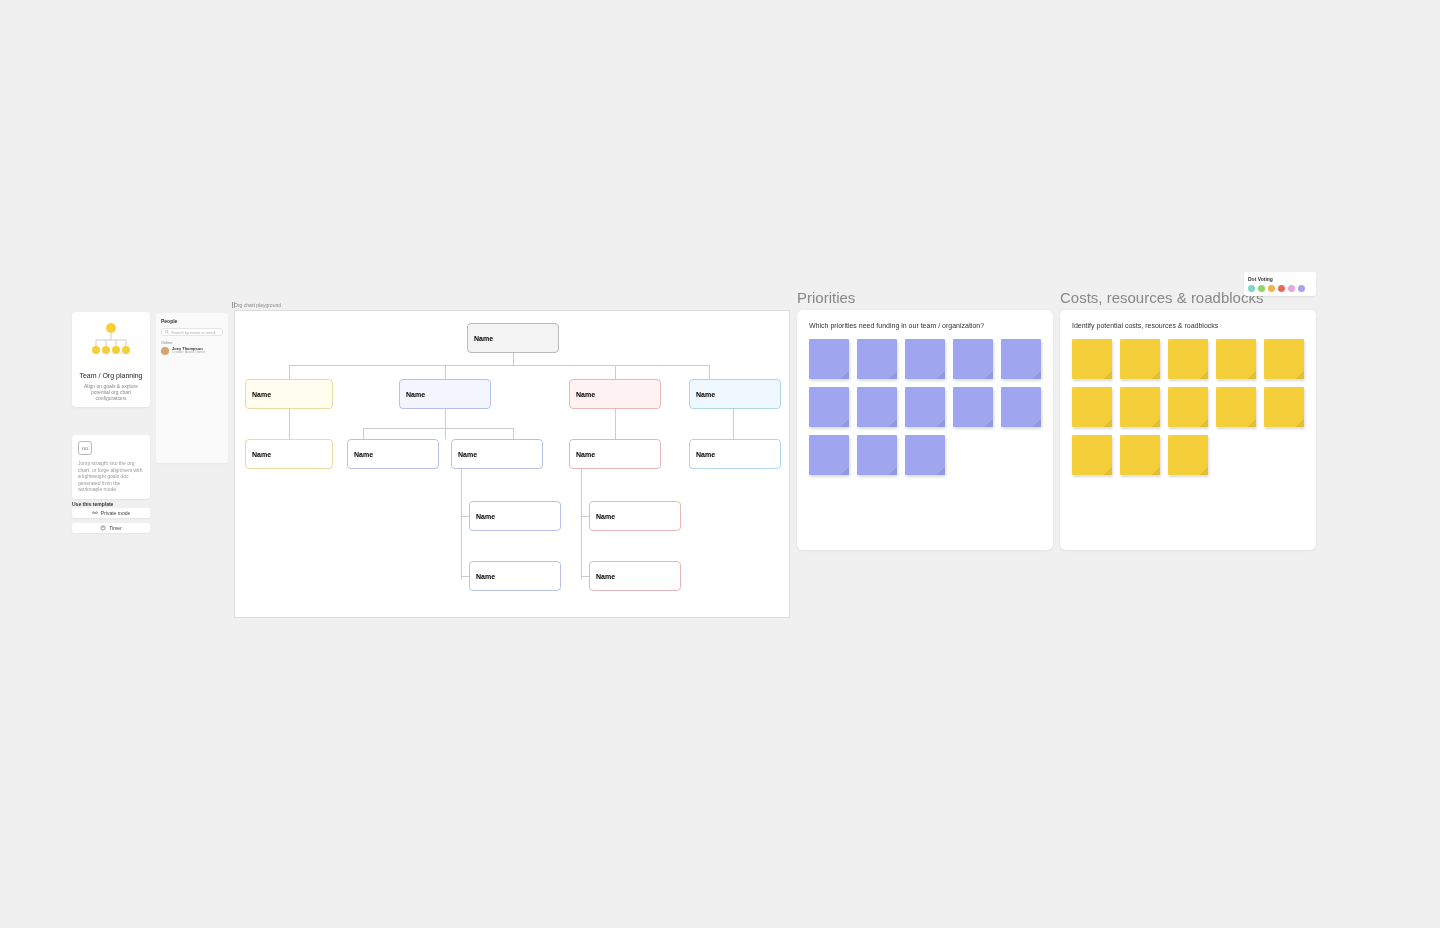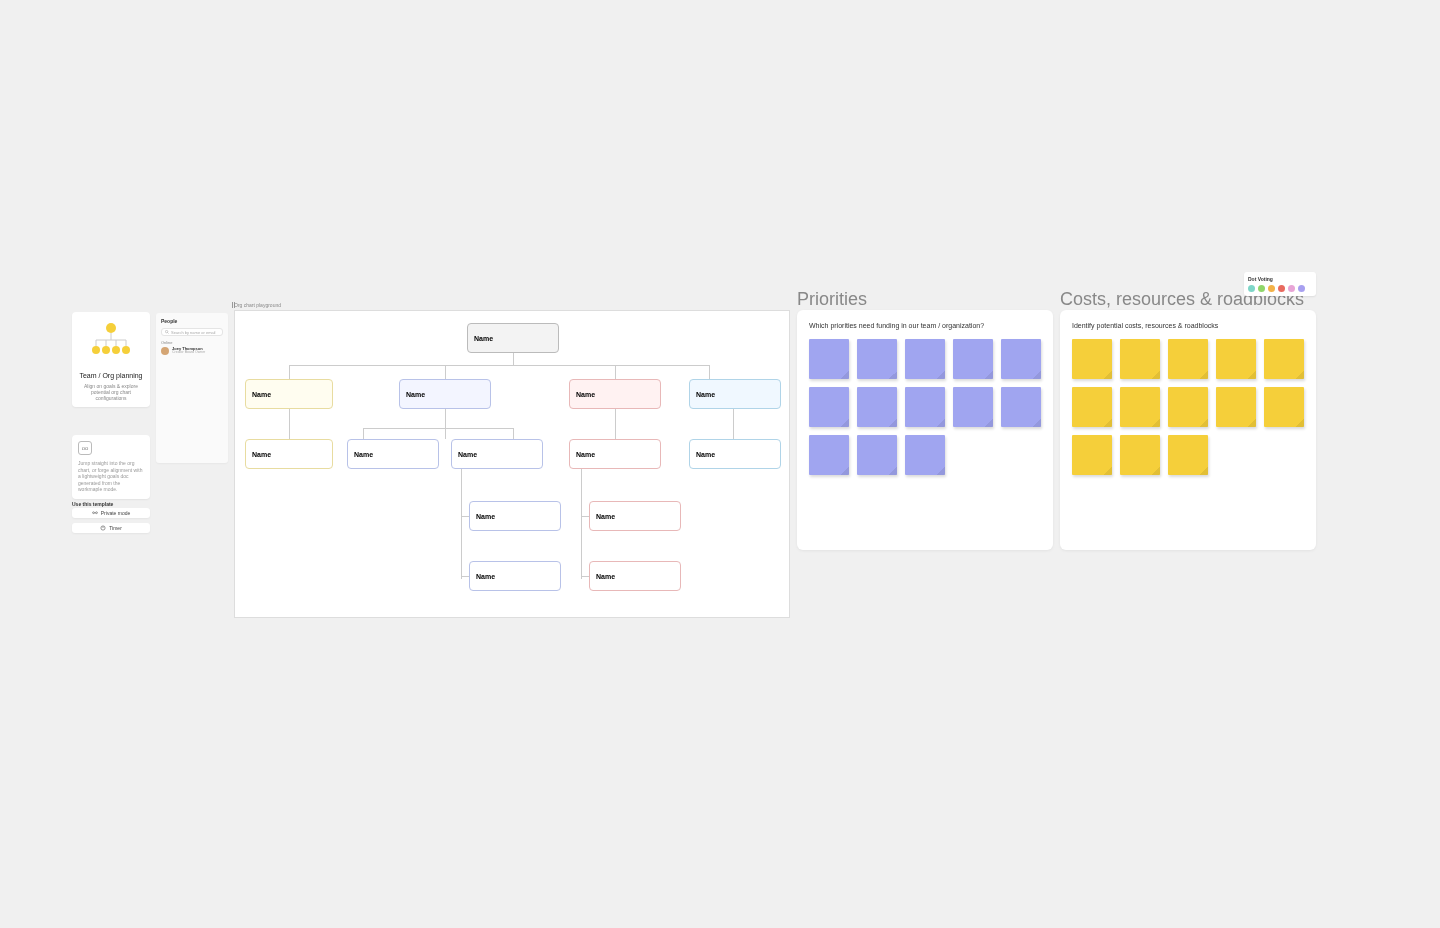--- a/index.html
+++ b/index.html
@@ -35,21 +35,21 @@
 .people-name { font-size:4px; font-weight:600; color:#333; line-height:1;}
 .people-role { font-size:3.5px; color:#aaa; line-height:1;}
 
 
 .org-label { position:absolute; left:234px; top:302px; font-size:5px; color:#888; }
 .org-chart { position:absolute; left:234px; top:310px; width:556px; height:308px; background:#fff; border:1px solid #ddd; }
 .org-node { position:absolute; border:1px solid; border-radius:4px; padding:4px 6px; font-size:7px; font-weight:700; display:flex; align-items:center; }
 .org-line { position:absolute; background:#ccc; }
 
 
-.sec-title { position:absolute; font-size:18px; color:#888; }
+.sec-title { position:absolute; font-size:15px; color:#888; }
 .priorities-title { left:797px; top:289px; }
 .costs-title { left:1060px; top:289px; }
 .section-box { position:absolute; background:#fff; border-radius:6px; padding:12px; box-shadow:0 1px 3px rgba(0,0,0,0.06); }
 .priorities-box { left:797px; top:310px; width:256px; height:240px; }
 .costs-box { left:1060px; top:310px; width:256px; height:240px; }
 .section-prompt { font-size:7px; color:#333; margin-bottom:10px; }
 .sticky-grid { display:grid; gap:8px; }
 .priorities-box .sticky-grid { grid-template-columns: repeat(5, 1fr); }
 .costs-box .sticky-grid { grid-template-columns: repeat(5, 1fr); }
 .sticky { width:40px; height:40px; border-radius:1px; box-shadow:1px 2px 3px rgba(0,0,0,0.15); position:relative; }

